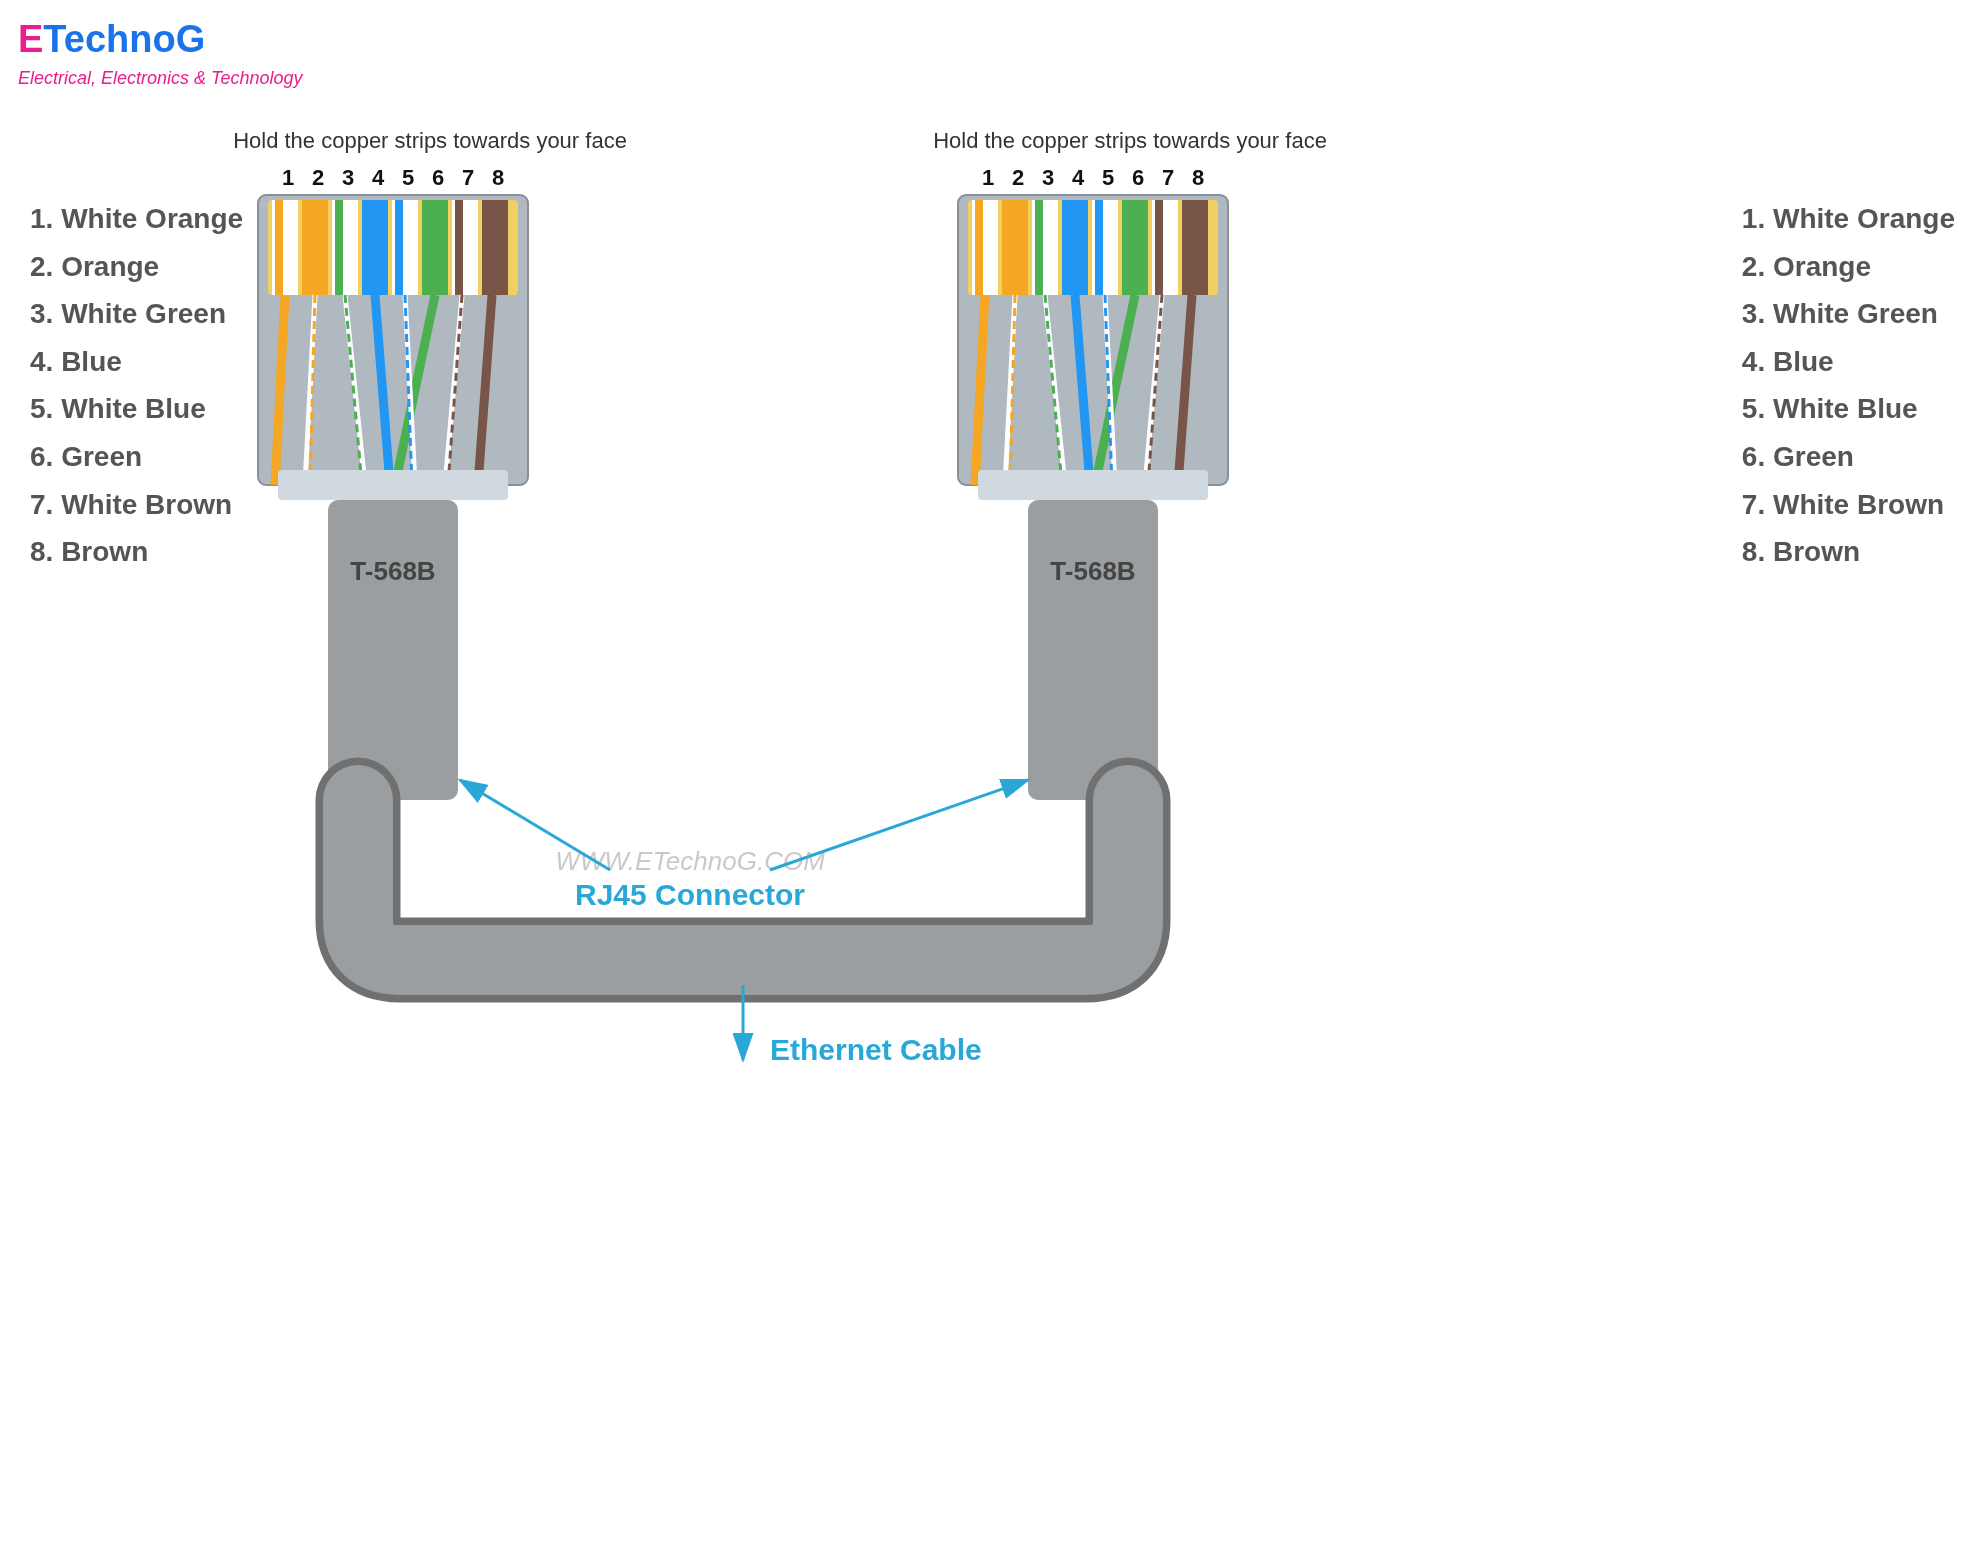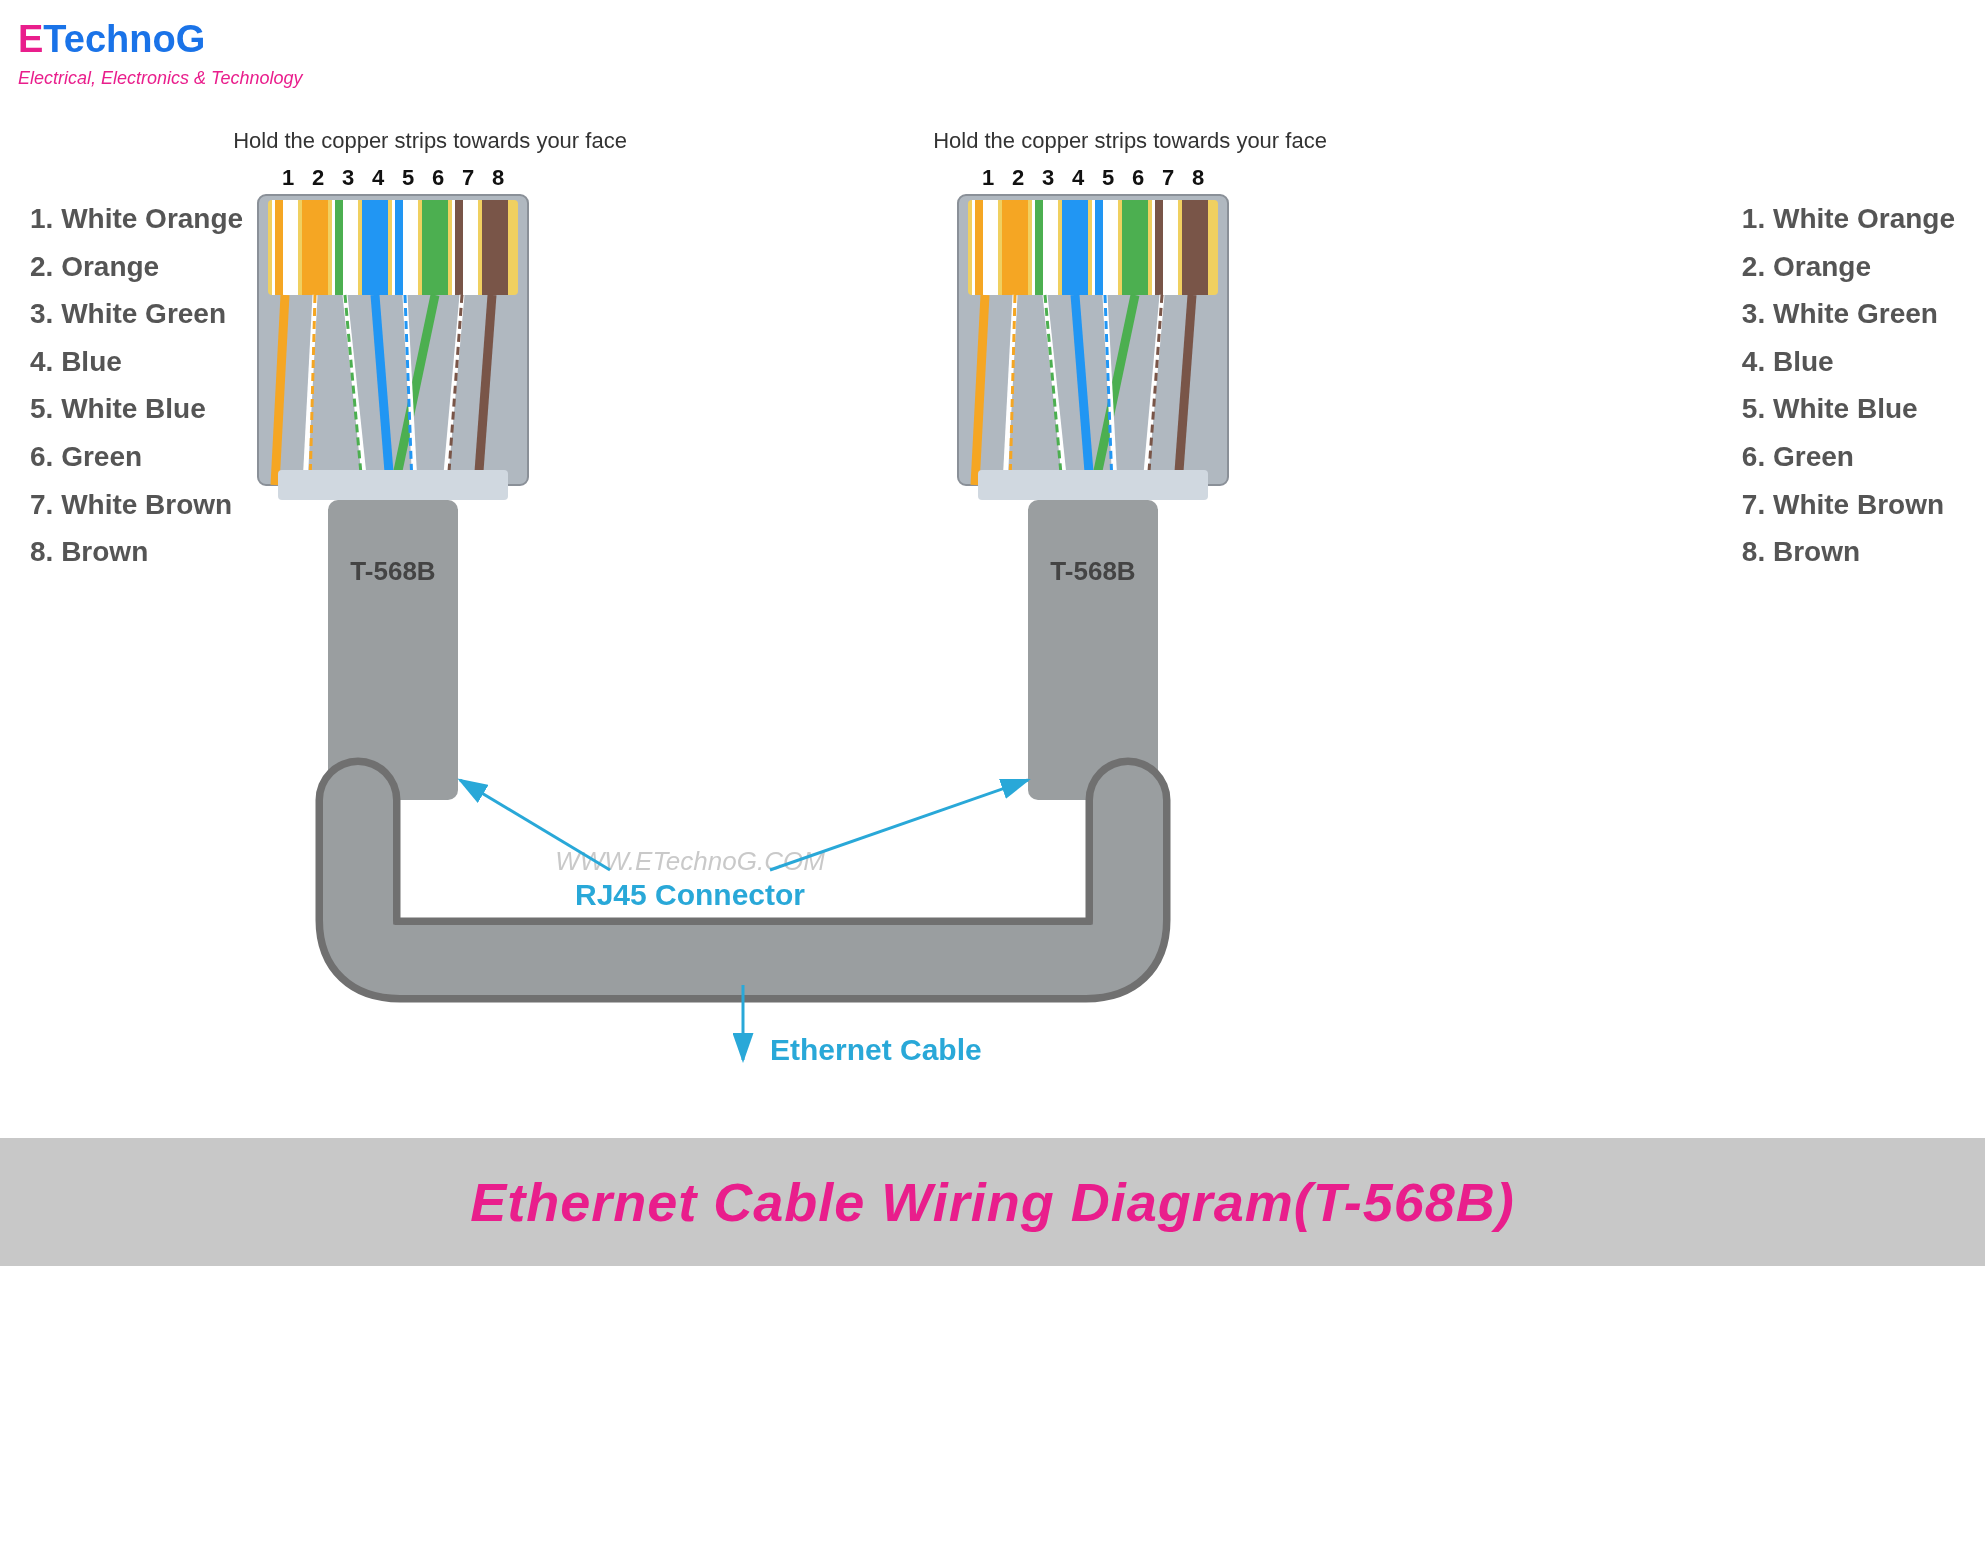--- a/index.html
+++ b/index.html
@@ -5,21 +5,21 @@
     * { margin: 0; padding: 0; box-sizing: border-box; }
     body {
       width: 1985px;
       height: 1557px;
       background: #ffffff;
       font-family: Arial, sans-serif;
       overflow: hidden;
     }
     .page {
       width: 1985px;
-      height: 1266px;
+      height: 1557px;
       background: #ffffff;
       position: relative;
     }
     
     .logo-area {
       position: absolute;
       top: 18px;
       left: 18px;
     }
     .logo-e {
@@ -262,17 +262,14 @@
     </defs>
 
     <text x="690" y="905" font-size="30" font-weight="bold" fill="#29a8d8" text-anchor="middle">RJ45 Connector</text>
 
     <line x1="743" y1="985" x2="743" y2="1060" stroke="#29a8d8" stroke-width="3" marker-end="url(#arrow-cyan2)"></line>
 
     <text x="770" y="1060" font-size="30" font-weight="bold" fill="#29a8d8" text-anchor="start">Ethernet Cable</text>
 
   </svg>
 
-  <div class="bottom-banner">
-    <span class="bottom-banner-text">Ethernet Cable Wiring Diagram(T-568B)</span>
-  </div>
 
 </div>
 
 </body></html>

